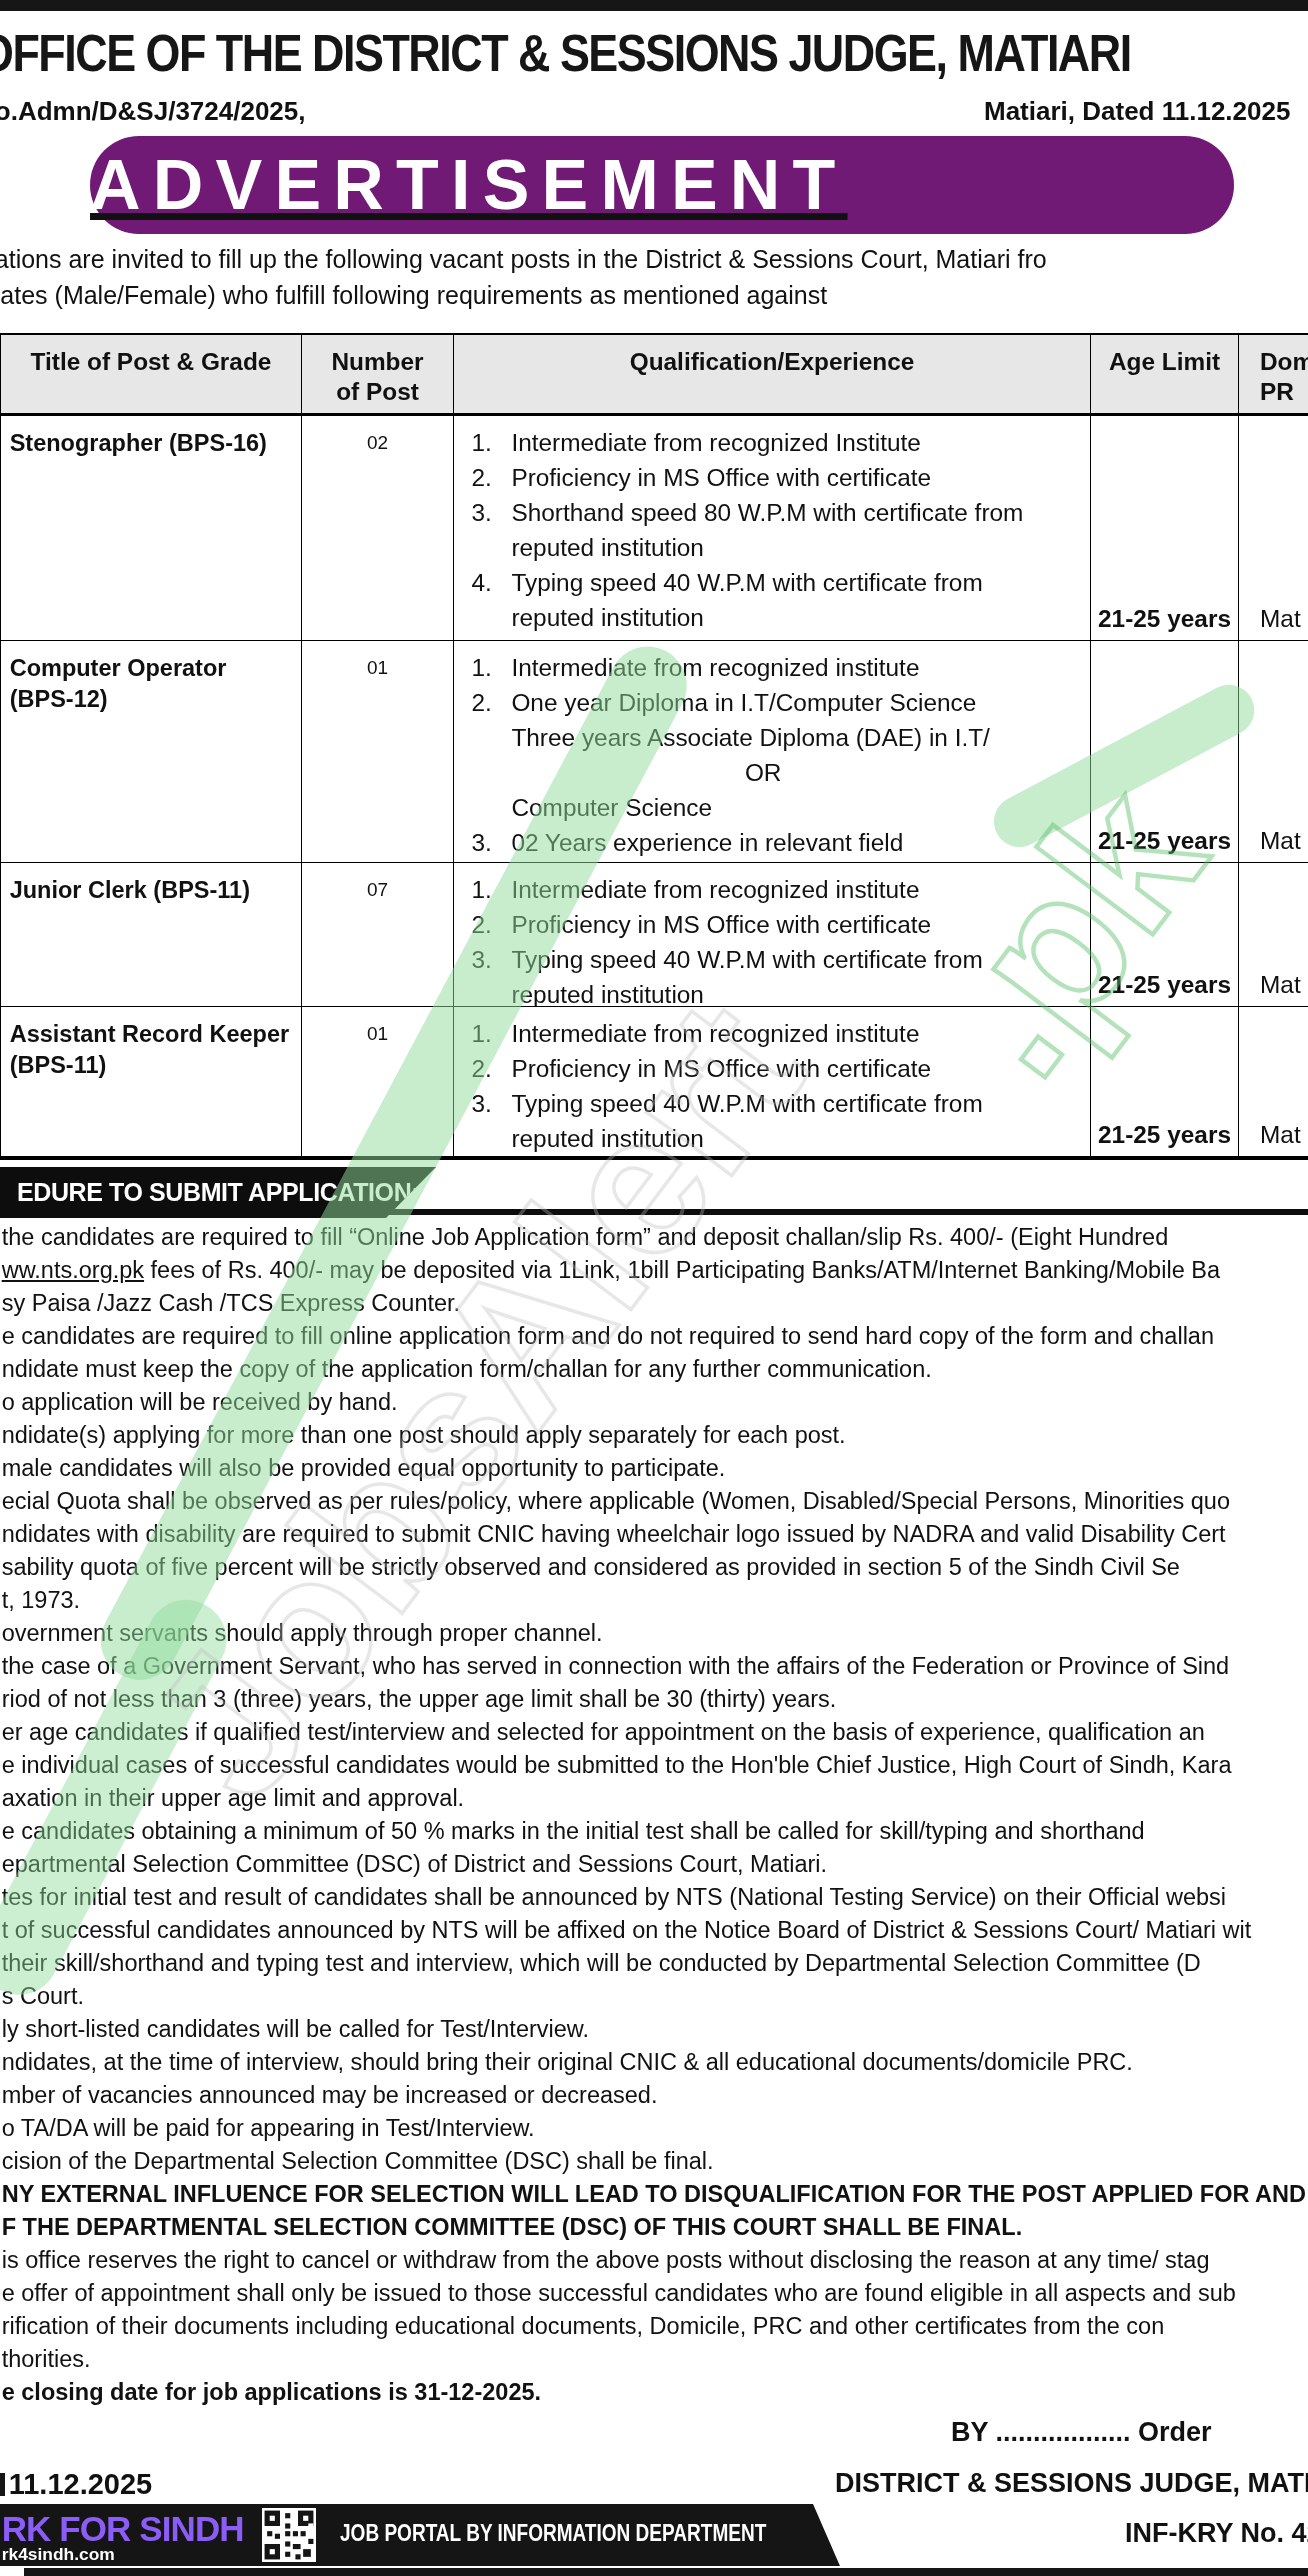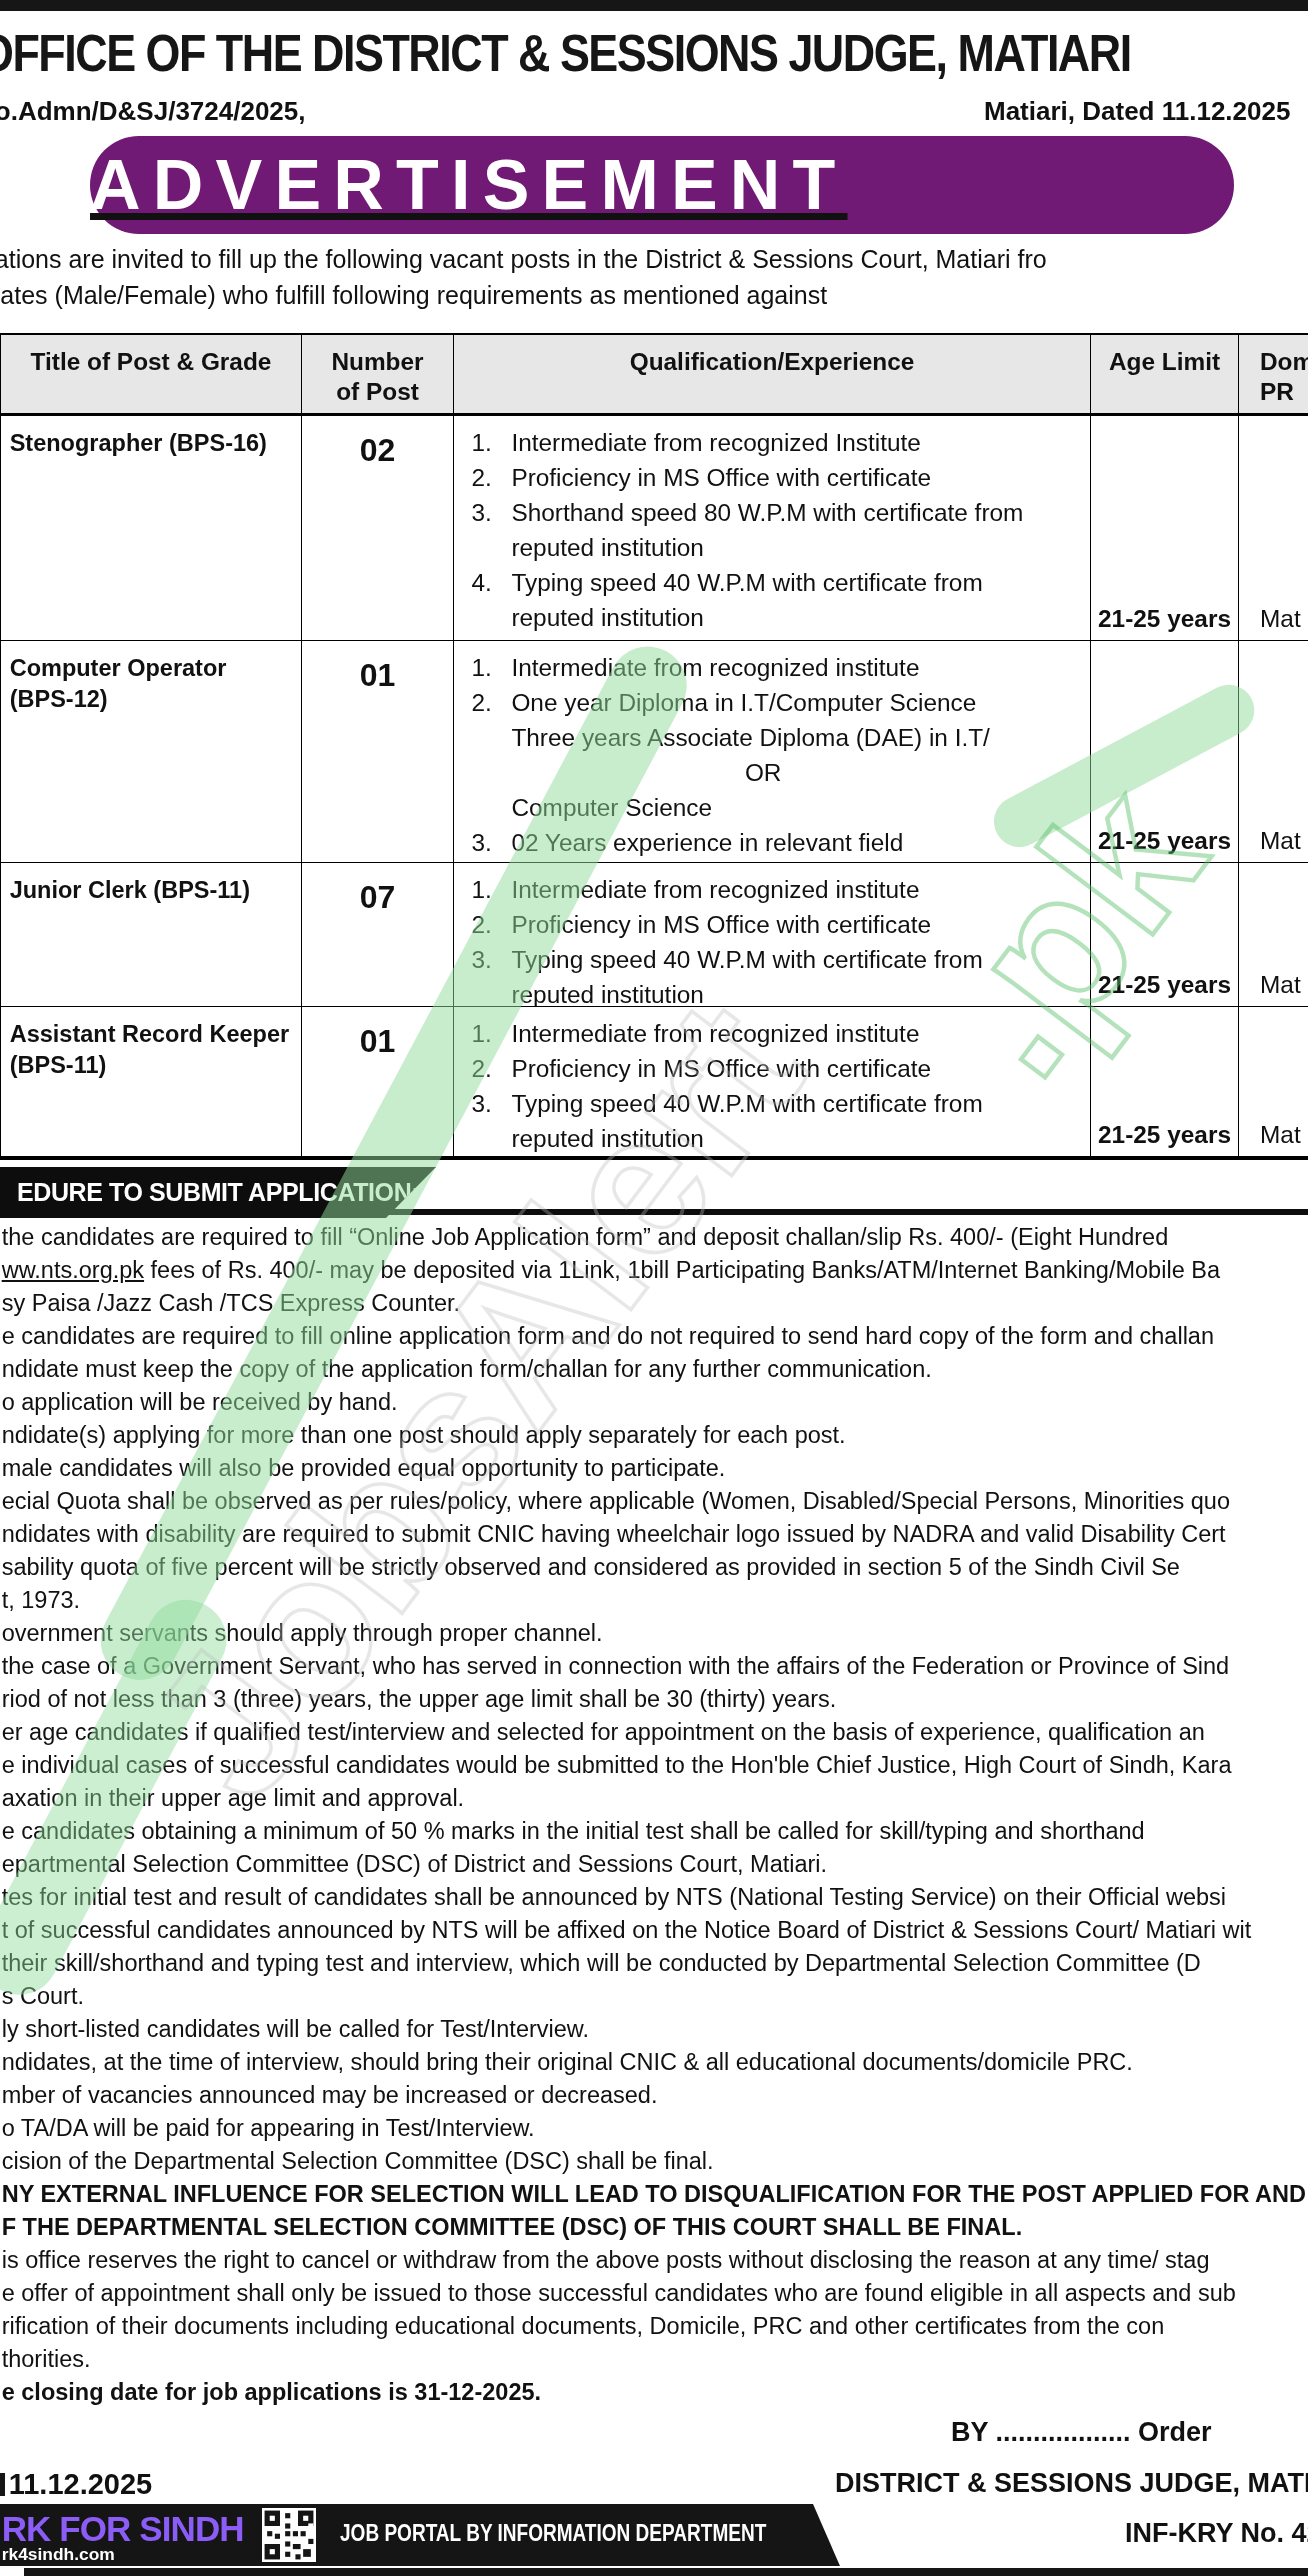--- a/index.html
+++ b/index.html
@@ -24,21 +24,21 @@
   .thead{border-top:2.6px solid #000;border-bottom:3.5px solid #000;background:#e7e7e7;height:83px;box-sizing:border-box;}
   .trow{border-bottom:1.7px solid #000;box-sizing:border-box;background:transparent;}
   .trow.last{border-bottom:4.4px solid #000;}
   .cell{border-right:1.7px solid #000;box-sizing:border-box;overflow:hidden;}
   .cell.first{border-left:1.7px solid #000;}
   .cell.nr{border-right:none;}
   .th{display:flex;flex-direction:column;align-items:center;padding-top:12.2px;font-weight:700;font-size:24.4px;line-height:30px;}
   .th.dom{align-items:flex-start;padding-left:21px;}
   .c-title{padding:12.2px 0 0 8.7px;}
   .tline{font-size:23.5px;font-weight:700;line-height:31px;white-space:nowrap;}
-  .c-num{text-align:center;padding-top:15.7px;font-size:32px;font-weight:bold;}
+  .c-num{text-align:center;padding-top:15.7px;font-size:19px;}
   .c-qual{padding:8.7px 0 0 17.4px;}
   .qline{display:flex;font-size:24.4px;line-height:35px;white-space:nowrap;}
   .qline .num{width:40px;flex:none;}
   .qline.center{display:block;text-align:center;padding-right:35px;}
   .c-age{display:flex;align-items:flex-end;justify-content:center;padding-bottom:7px;font-size:24.4px;font-weight:bold;}
   .c-dom{display:flex;align-items:flex-end;padding-left:21px;padding-bottom:7px;font-size:24.4px;}
 
   .proc-rule{position:absolute;left:0;top:1209px;width:1308px;height:6.1px;background:#0d0d0d;}
   .proc-box{position:absolute;left:0;top:1167px;width:436px;height:51px;background:#0d0d0d;
     clip-path:polygon(0 0,436px 0,386px 100%,0 100%);display:flex;align-items:center;}

